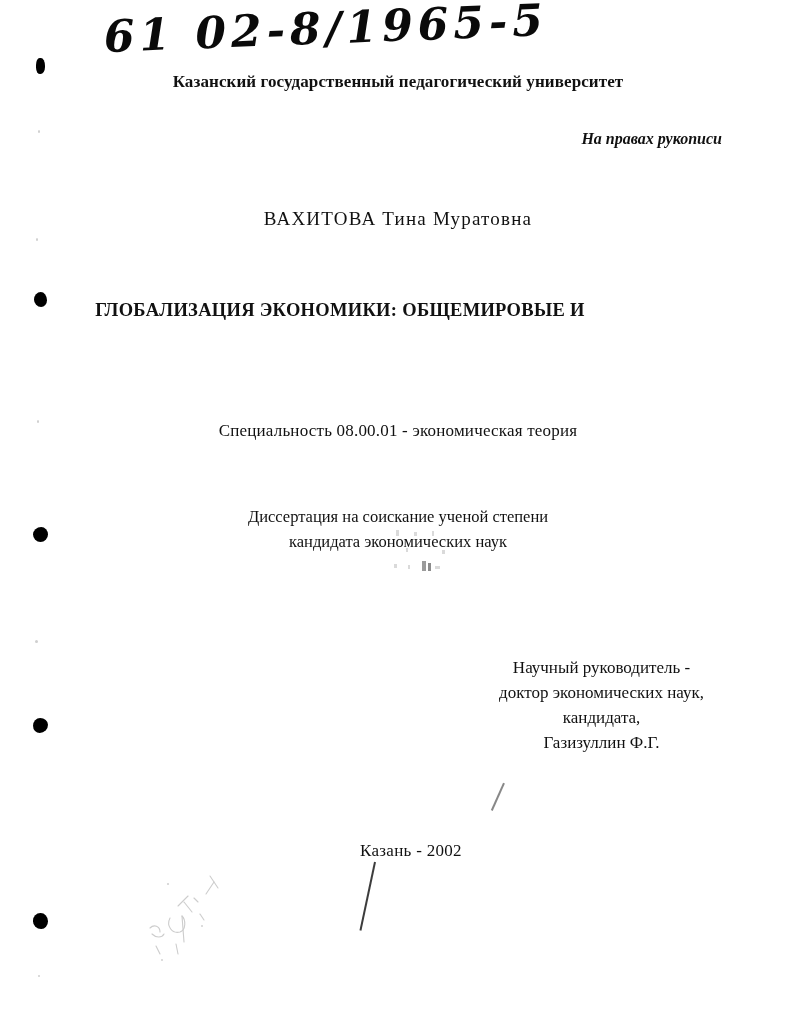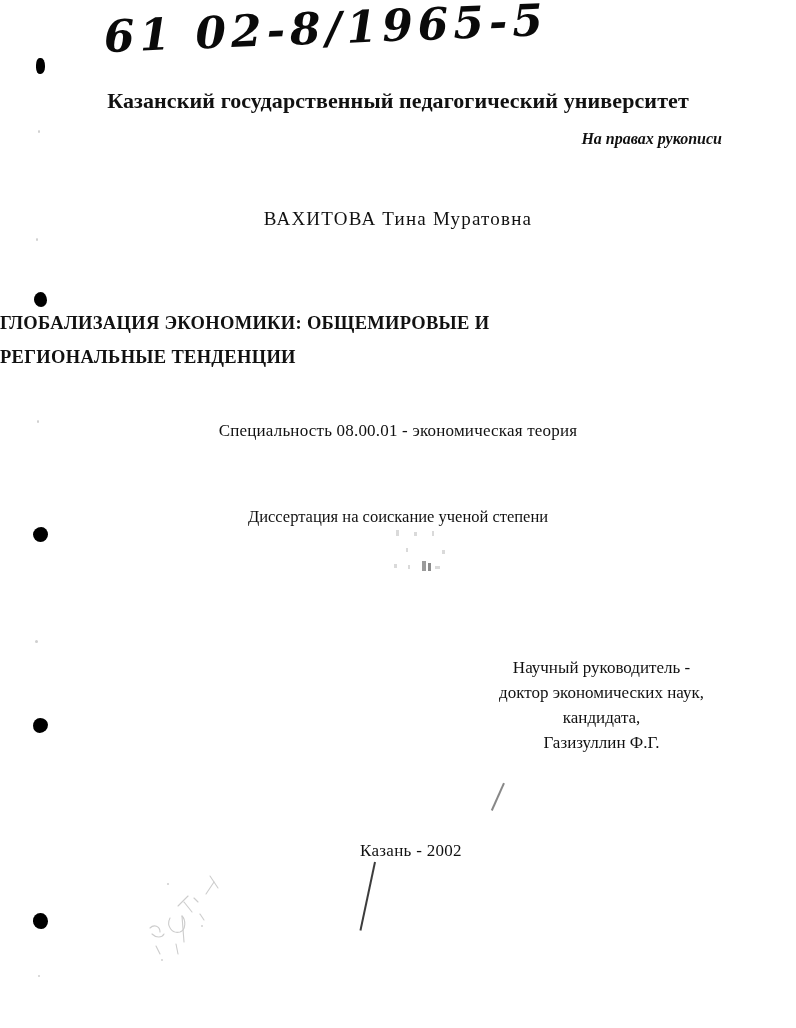--- a/index.html
+++ b/index.html
@@ -40,23 +40,22 @@
   }
 
   
   .univ {
     position: absolute;
     left: 0;
     top: 72px;
     width: 796px;
     text-align: center;
     font-weight: 700;
-    font-size: 22px;
+    font-size: 17px;
     letter-spacing: 0.1px;
-    margin-top: 16px;
   }
   .manuscript {
     position: absolute;
     right: 74px;
     top: 130px;
     font-weight: 700;
     font-size: 16px;
     font-style: italic;
   }
   .author {
@@ -65,23 +64,23 @@
     top: 208px;
     width: 796px;
     text-align: center;
     font-size: 19px;
     letter-spacing: 1.2px;
   }
 
   .title {
     position: absolute;
     left: 0;
-    top: 306px;
+    top: 293px;
     width: 680px;
-    text-align: left;
+    text-align: center;
     font-weight: 700;
     font-size: 18.5px;
     line-height: 34px;
     letter-spacing: 0.3px;
   }
 
   .speciality {
     position: absolute;
     left: 0;
     top: 421px;
@@ -214,27 +213,27 @@
   <div class="handwriting">61 02-8/1965-5</div>
 
   <div class="univ">Казанский государственный педагогический университет</div>
 
   <div class="manuscript">На правах рукописи</div>
 
   <div class="author">ВАХИТОВА  Тина  Муратовна</div>
 
   <div class="title">
     <div>ГЛОБАЛИЗАЦИЯ ЭКОНОМИКИ: ОБЩЕМИРОВЫЕ И</div>
-    <div>РЕГИОНАЛЬНЫЕ ТЕНДЕНЦИИ</div>
   </div>
 
   <div class="speciality">Специальность 08.00.01  - экономическая теория</div>
 
   <div class="degree">
     <div>Диссертация на соискание ученой степени</div>
+    <div>кандидата экономических наук</div>
   </div>
 
   <div class="smudge">
     <div class="tickmark" style="left:4px;  top:2px;  width:3px; height:6px;"></div>
     <div class="tickmark" style="left:22px; top:4px;  width:3px; height:4px;"></div>
     <div class="tickmark" style="left:40px; top:3px;  width:2px; height:5px;"></div>
     <div class="tickmark" style="left:14px; top:20px; width:2px; height:4px;"></div>
     <div class="tickmark" style="left:50px; top:22px; width:3px; height:4px;"></div>
     <div class="tickmark" style="left:2px;  top:36px; width:3px; height:4px;"></div>
     <div class="tickmark" style="left:16px; top:37px; width:2px; height:4px;"></div>

